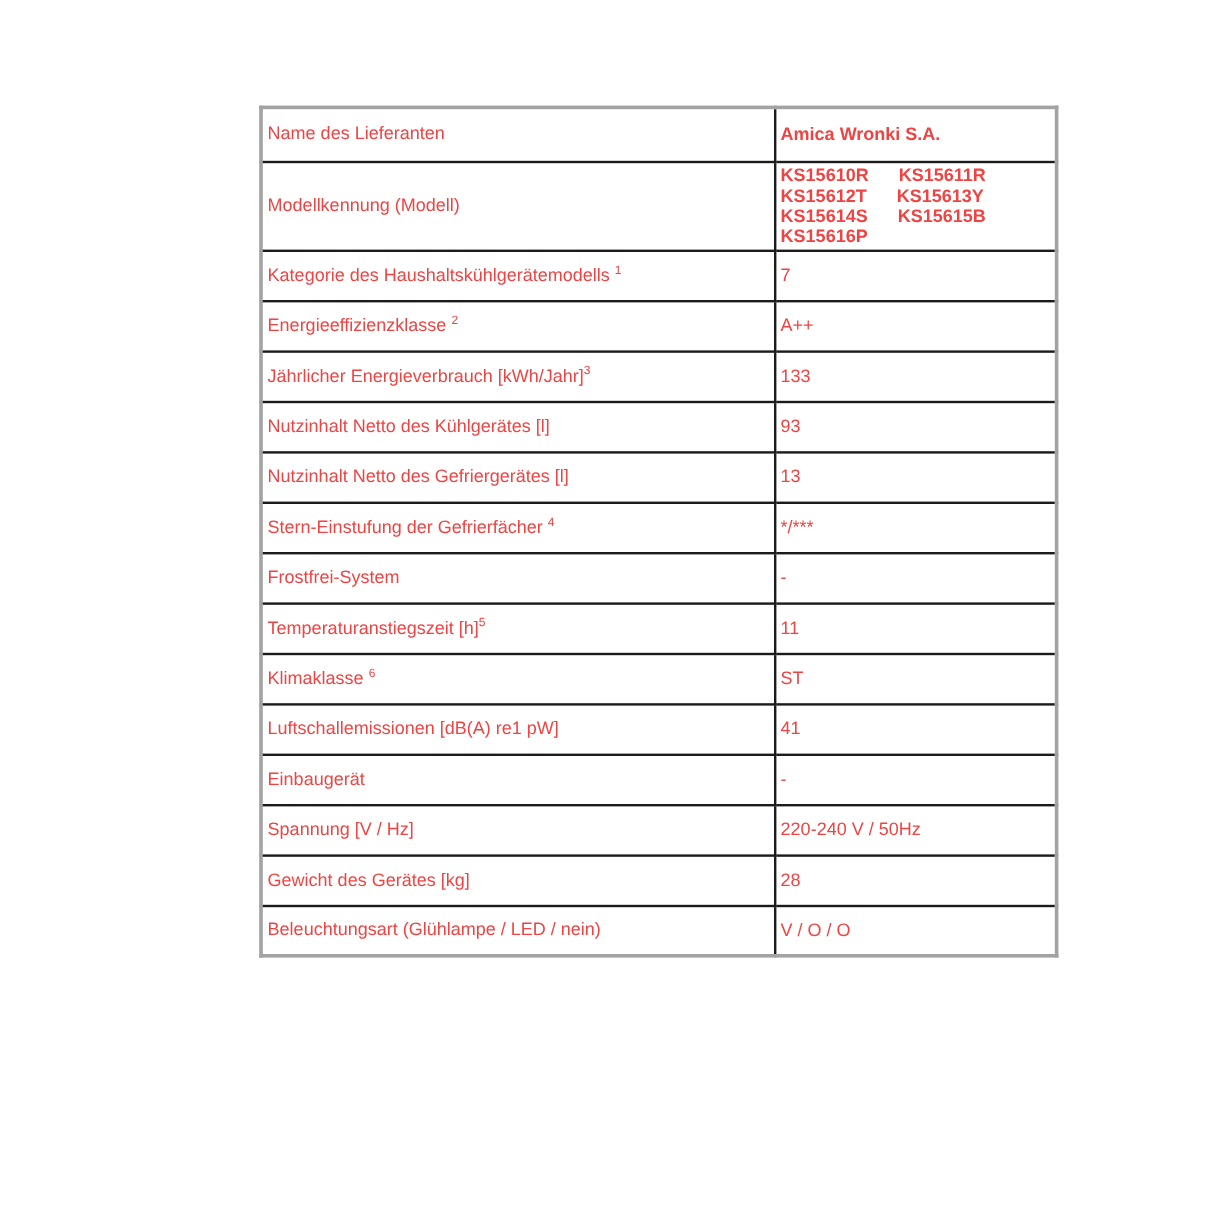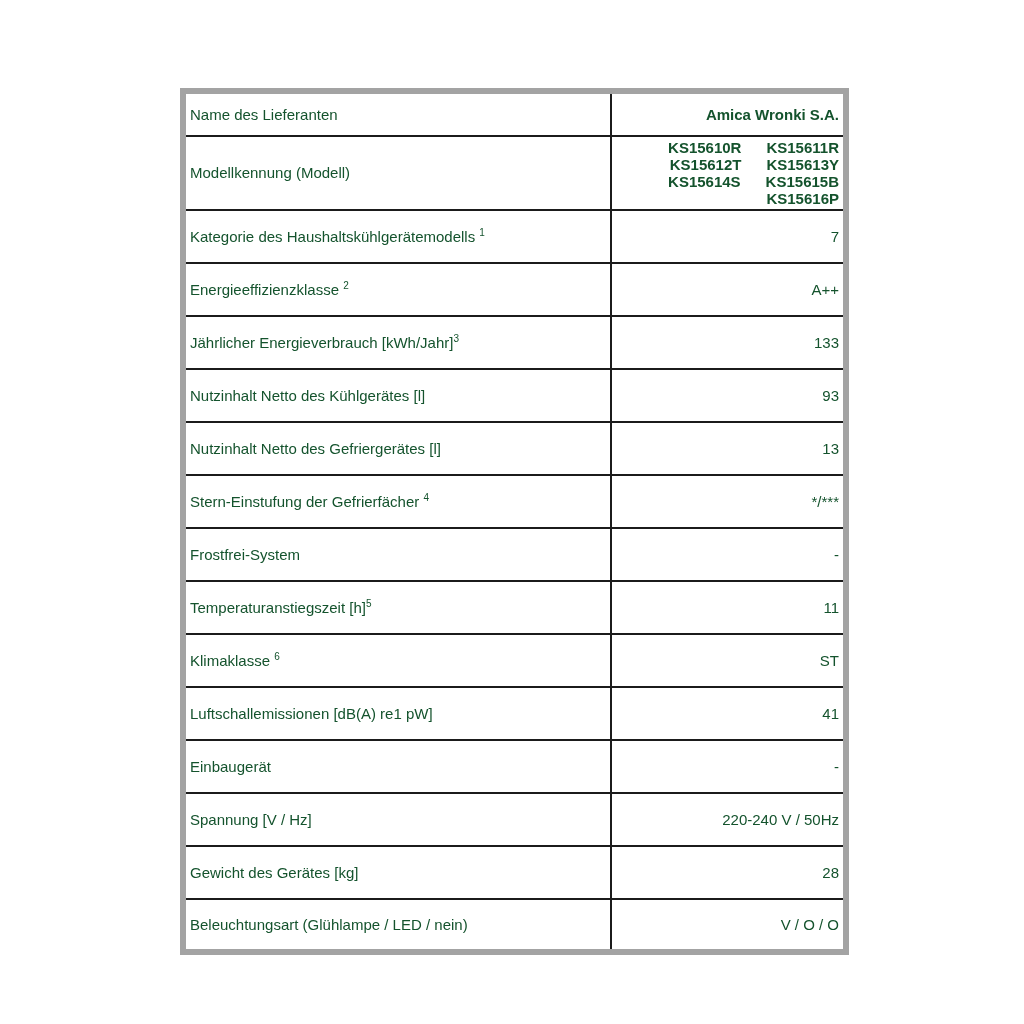--- a/index.html
+++ b/index.html
@@ -18,41 +18,42 @@
   }
   .table-wrap {
     position: absolute;
     left: 180px;
     top: 88px;
   }
   table.spec-table {
     border-collapse: collapse;
     table-layout: fixed;
     width: 663px;
-    color: #14532d;
-    border: 6px solid #a3a3a3;
+    color: #ef4444;
+    border: 3px solid #a3a3a3;
+    margin-left: 36px;
   }
   table.spec-table td {
     border: 2px solid #1b1b1b;
     font-size: 15px;
     vertical-align: middle;
     overflow: hidden;
   }
   col.label-col { width: 428px; }
   col.value-col { width: 235px; }
-  tr.spec-row { height: 53px; }
+  tr.spec-row { height: 42px; }
   tr.spec-row.first { height: 45px; }
   tr.spec-row.tall { height: 74px; }
   td.label-cell {
     text-align: left;
     padding: 2px 6px 2px 4px;
     line-height: 18px;
   }
   td.value-cell {
-    text-align: right;
+    text-align: left;
     padding: 2px 4px;
     white-space: pre;
     line-height: 17px;
   }
   td.value-cell.bold { font-weight: bold; }
   td.label-cell sup {
     font-size: 10px;
     line-height: 0;
   }
 </style>

